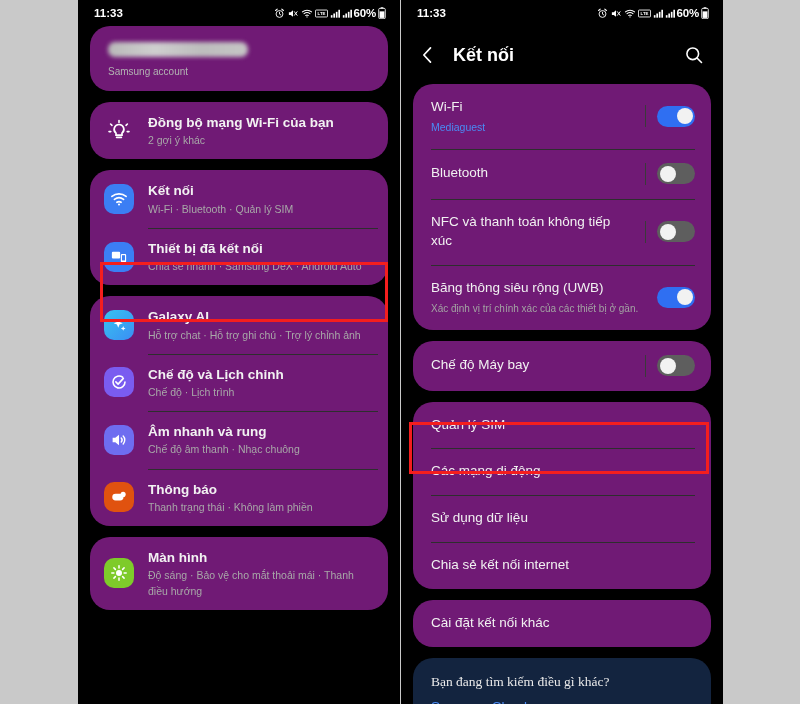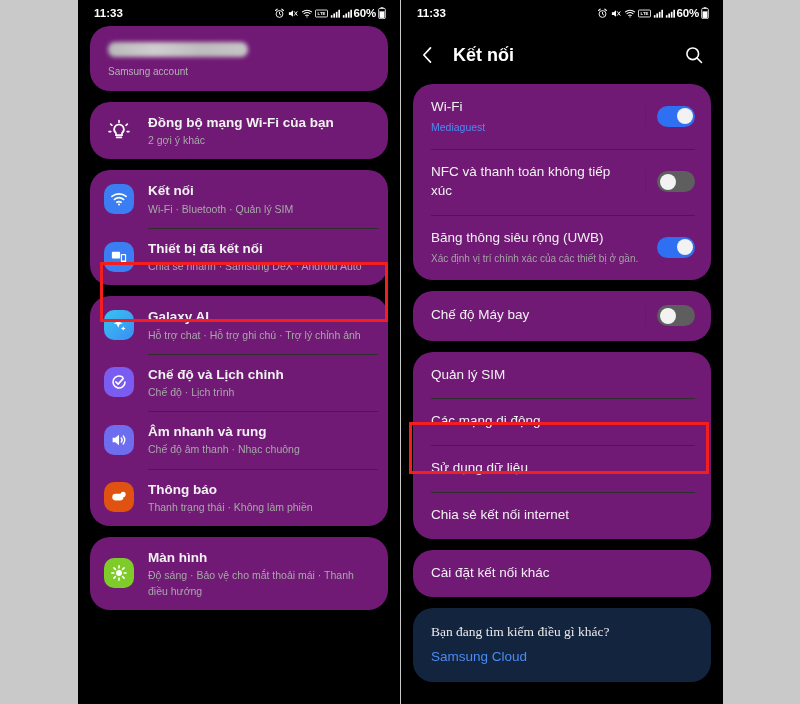--- a/index.html
+++ b/index.html
@@ -370,54 +370,65 @@
           </span>
           <span class="tg-wrap">
             <span class="tg-sep"></span>
             <span class="switch on">
                 <span class="knob"></span>
               </span>
           </span>
         </div>
         <div class="rrow">
           <span class="rrow-txt">
-            <span class="rrow-title" style="display:block">NFC và thanh toán không tiếp xúc</span>
+            <span class="rrow-title" style="display:block">Bluetooth</span>
           </span>
           <span class="tg-wrap">
             <span class="tg-sep"></span>
             <span class="switch">
                 <span class="knob"></span>
               </span>
           </span>
         </div>
         <div class="rrow">
           <span class="rrow-txt">
-            <span class="rrow-title" style="display:block">Băng thông siêu rộng (UWB)</span>
-            <span class="rrow-sub">Xác định vị trí chính xác của các thiết bị ở gần.</span>
-          </span>
-          <span class="tg-wrap">
-            <span class="switch on">
-                <span class="knob"></span>
-              </span>
-          </span>
-        </div>
-      </div>
-
-      <div class="card">
-        <div class="rrow">
-          <span class="rrow-txt">
-            <span class="rrow-title" style="display:block">Chế độ Máy bay</span>
+            <span class="rrow-title" style="display:block">NFC và thanh toán không tiếp xúc</span>
           </span>
           <span class="tg-wrap">
             <span class="tg-sep"></span>
             <span class="switch">
                 <span class="knob"></span>
               </span>
           </span>
         </div>
+        <div class="rrow">
+          <span class="rrow-txt">
+            <span class="rrow-title" style="display:block">Băng thông siêu rộng (UWB)</span>
+            <span class="rrow-sub">Xác định vị trí chính xác của các thiết bị ở gần.</span>
+          </span>
+          <span class="tg-wrap">
+            <span class="switch on">
+                <span class="knob"></span>
+              </span>
+          </span>
+        </div>
+      </div>
+
+      <div class="card">
+        <div class="rrow">
+          <span class="rrow-txt">
+            <span class="rrow-title" style="display:block">Chế độ Máy bay</span>
+          </span>
+          <span class="tg-wrap">
+            <span class="tg-sep"></span>
+            <span class="switch">
+                <span class="knob"></span>
+              </span>
+          </span>
+        </div>
       </div>
 
       <div class="card">
         <div class="rrow">
           <span class="rrow-title">Quản lý SIM</span>
         </div>
         <div class="rrow">
           <span class="rrow-title">Các mạng di động</span>
         </div>
         <div class="rrow">

